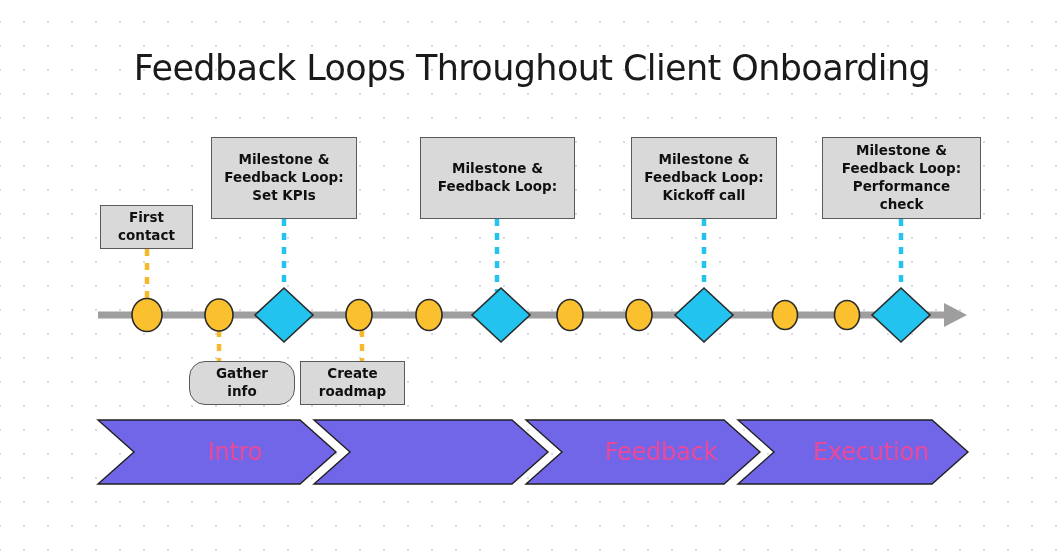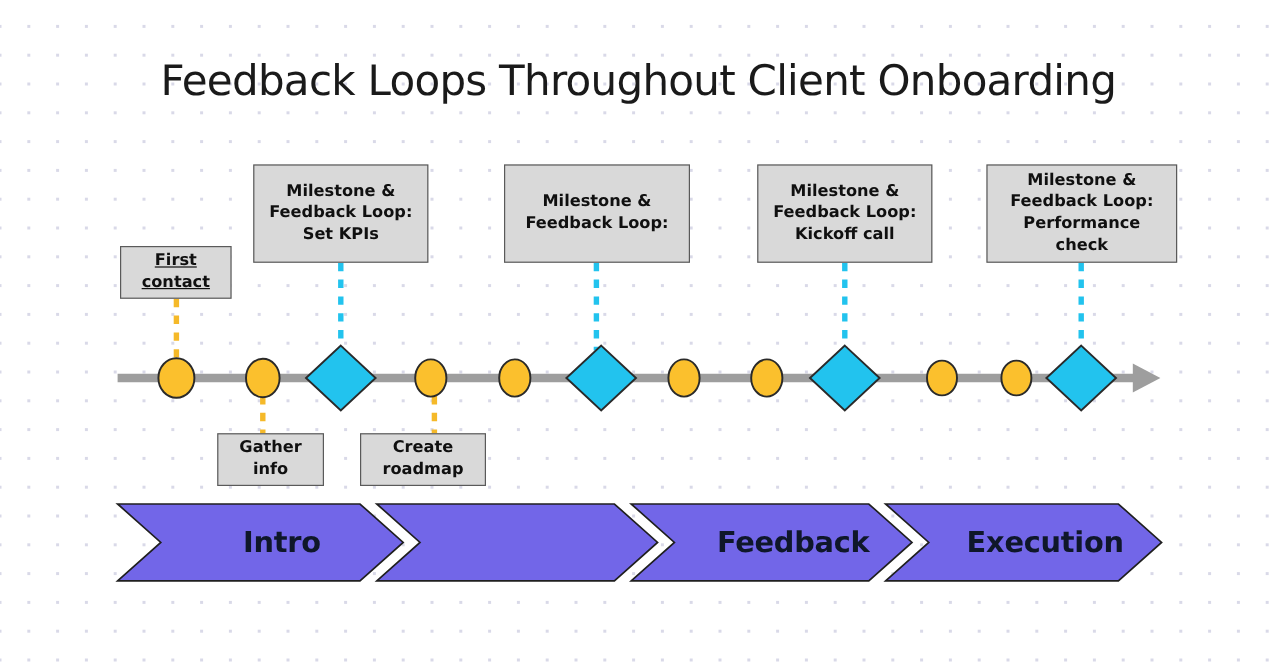--- a/index.html
+++ b/index.html
@@ -67,23 +67,23 @@
   .milestone-box {
     font-size: 13.5px;
   }
   .task-box {
     font-size: 13.5px;
   }
 
   
   .phase-label {
     position: absolute;
-    color: #0f172a;
+    color: #ec4899;
     font-size: 24px;
-    font-weight: 700;
+    font-weight: 400;
     letter-spacing: -0.2px;
     text-align: center;
     display: flex;
     align-items: center;
     justify-content: center;
     white-space: nowrap;
   }
 </style>
 </head>
 <body>
@@ -162,28 +162,28 @@
   </div>
 
   <div class="label-box milestone-box" style="left:822px; top:137px; width:159px; height:82px;">
     <div>
       <div>Milestone &amp;</div>
       <div>Feedback Loop:</div>
       <div>Performance check</div>
     </div>
   </div>
 
-  <div class="label-box task-box" style="left:100px; top:205px; width:93px; height:44px;text-decoration:underline;">
+  <div class="label-box task-box" style="left:100px; top:205px; width:93px; height:44px;">
     <div>
       <div>First</div>
       <div>contact</div>
     </div>
   </div>
 
-  <div class="label-box task-box" style="left:181px; top:361px; width:89px; height:44px;">
+  <div class="label-box task-box" style="left:189px; top:361px; width:106px; height:44px;border-radius:16px;">
     <div>
       <div>Gather</div>
       <div>info</div>
     </div>
   </div>
 
   <div class="label-box task-box" style="left:300px; top:361px; width:105px; height:44px;">
     <div>
       <div>Create</div>
       <div>roadmap</div>

